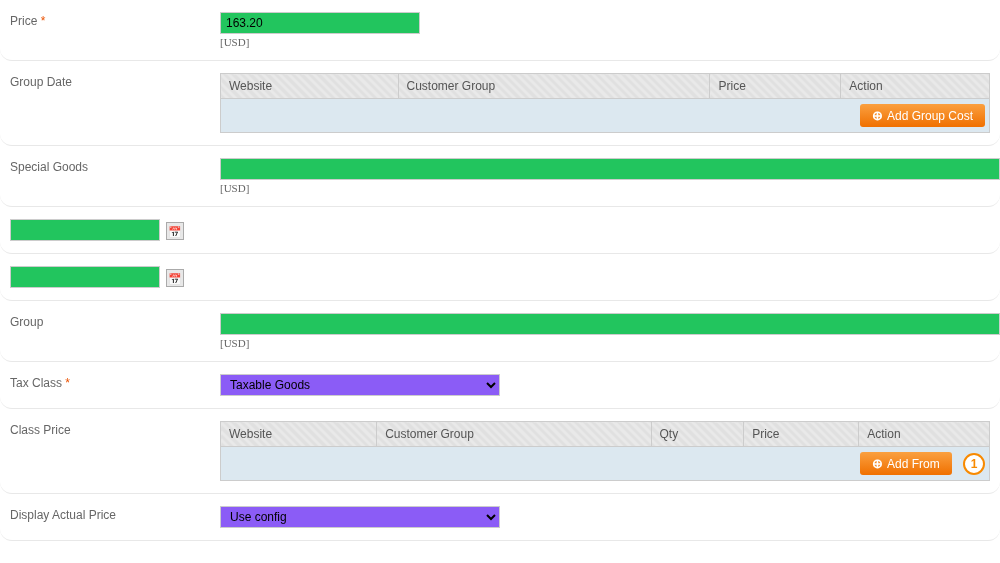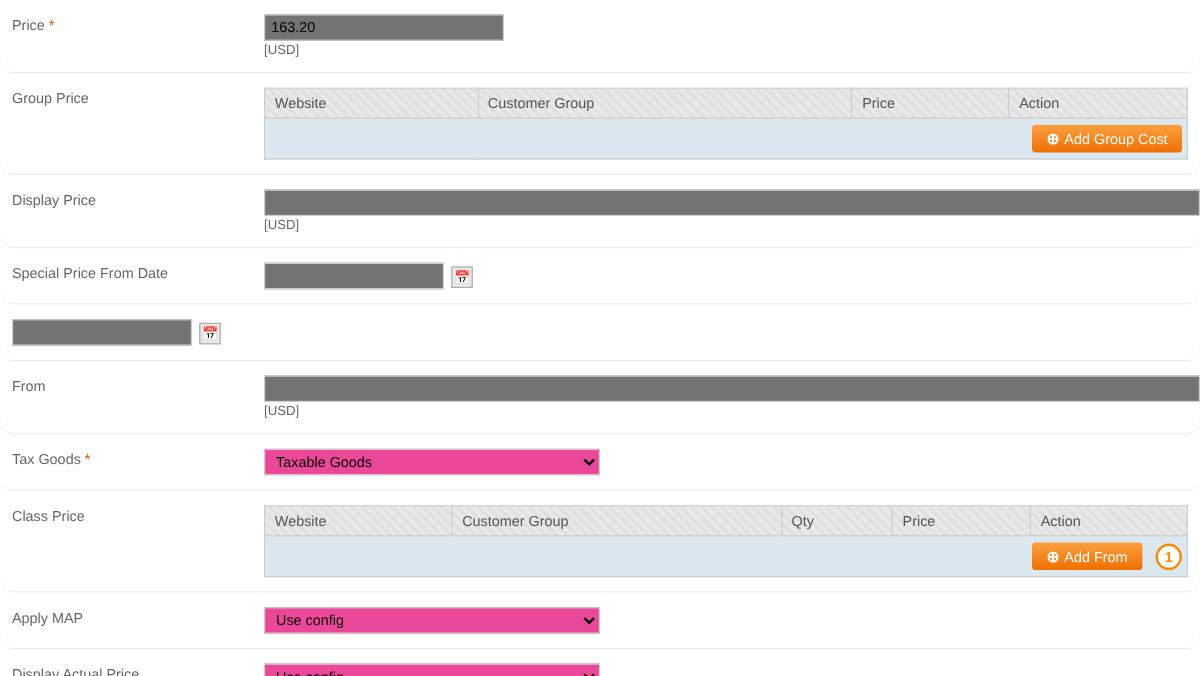--- a/index.html
+++ b/index.html
@@ -34,29 +34,30 @@
     }
     .form-field {
       flex: 1;
       padding: 4px 10px;
     }
     input[type="text"] {
       border: 1px solid #ccc;
       padding: 3px 5px;
       font-size: 12px;
       height: 22px;
-      background: #737373;
+      background: #22c55e;
     }
     .price-input {
       width: 200px;
     }
     .usd-label {
       color: #666;
       font-size: 11px;
       margin-top: 2px;
+      font-family: Liberation Serif, serif;
     }
     
     .group-price-table, .tier-price-table {
       width: 100%;
       border-collapse: collapse;
     }
     .group-price-table th, .tier-price-table th {
       background: #e0e0e0;
       background-image: repeating-linear-gradient(
         45deg,
@@ -92,21 +93,21 @@
     }
     .add-btn .btn-icon {
       font-size: 13px;
       font-weight: bold;
     }
     select {
       border: 1px solid #ccc;
       padding: 2px 5px;
       font-size: 12px;
       height: 22px;
-      background: #ec4899;
+      background: #8b5cf6;
       width: 280px;
     }
     .date-input {
       width: 150px;
     }
     .calendar-icon {
       display: inline-block;
       width: 18px;
       height: 18px;
       background: #e8e8e8;
@@ -152,21 +153,21 @@
       <span>Price</span>
       <span class="required">*</span>
     </div>
     <div class="form-field">
       <input type="text" class="price-input" value="163.20" style="">
       <div class="usd-label">[USD]</div>
     </div>
   </div>
 
   <div class="form-row">
-    <div class="form-label">Group Price</div>
+    <div class="form-label">Group Date</div>
     <div class="form-field">
       <table class="group-price-table">
         <thead>
           <tr>
             <th>Website</th>
             <th>Customer Group</th>
             <th>Price</th>
             <th>Action</th>
           </tr>
         </thead>
@@ -178,53 +179,52 @@
                 <span>Add Group Cost</span>
               </button>
             </td>
           </tr>
         </tbody>
       </table>
     </div>
   </div>
 
   <div class="form-row">
-    <div class="form-label">Display Price</div>
+    <div class="form-label">Special Goods</div>
     <div class="form-field">
       <input type="text" class="full-input" value="" style="">
       <div class="usd-label">[USD]</div>
     </div>
   </div>
 
   <div class="form-row">
-    <div class="form-label">Special Price From Date</div>
     <div class="form-field">
       <input type="text" class="date-input" value="" style="">
       <span class="calendar-icon">📅</span>
     </div>
   </div>
 
   <div class="form-row">
     <div class="form-field">
       <input type="text" class="date-input" value="" style="">
       <span class="calendar-icon">📅</span>
     </div>
   </div>
 
   <div class="form-row">
-    <div class="form-label">From</div>
+    <div class="form-label">Group</div>
     <div class="form-field">
       <input type="text" class="full-input" value="" style="">
       <div class="usd-label">[USD]</div>
     </div>
   </div>
 
   <div class="form-row">
     <div class="form-label">
-      <span>Tax Goods</span>
+      <span>Tax Class</span>
       <span class="required">*</span>
     </div>
     <div class="form-field">
       <select>
         <option>Taxable Goods</option>
         <option>None</option>
         <option>Shipping</option>
       </select>
     </div>
   </div>
@@ -250,35 +250,25 @@
                 <span>Add From</span>
               </button>
               <span class="badge">1</span>
             </td>
           </tr>
         </tbody>
       </table>
     </div>
   </div>
 
-  <div class="form-row">
-    <div class="form-label">Apply MAP</div>
+
+  <div class="form-row">
+    <div class="form-label">Display Actual Price</div>
     <div class="form-field">
       <select>
         <option>Use config</option>
         <option>Yes</option>
         <option>No</option>
       </select>
     </div>
   </div>
 
-  <div class="form-row">
-    <div class="form-label">Display Actual Price</div>
-    <div class="form-field">
-      <select>
-        <option>Use config</option>
-        <option>Yes</option>
-        <option>No</option>
-      </select>
-    </div>
-  </div>
-
 </div>
 
 </body></html>

